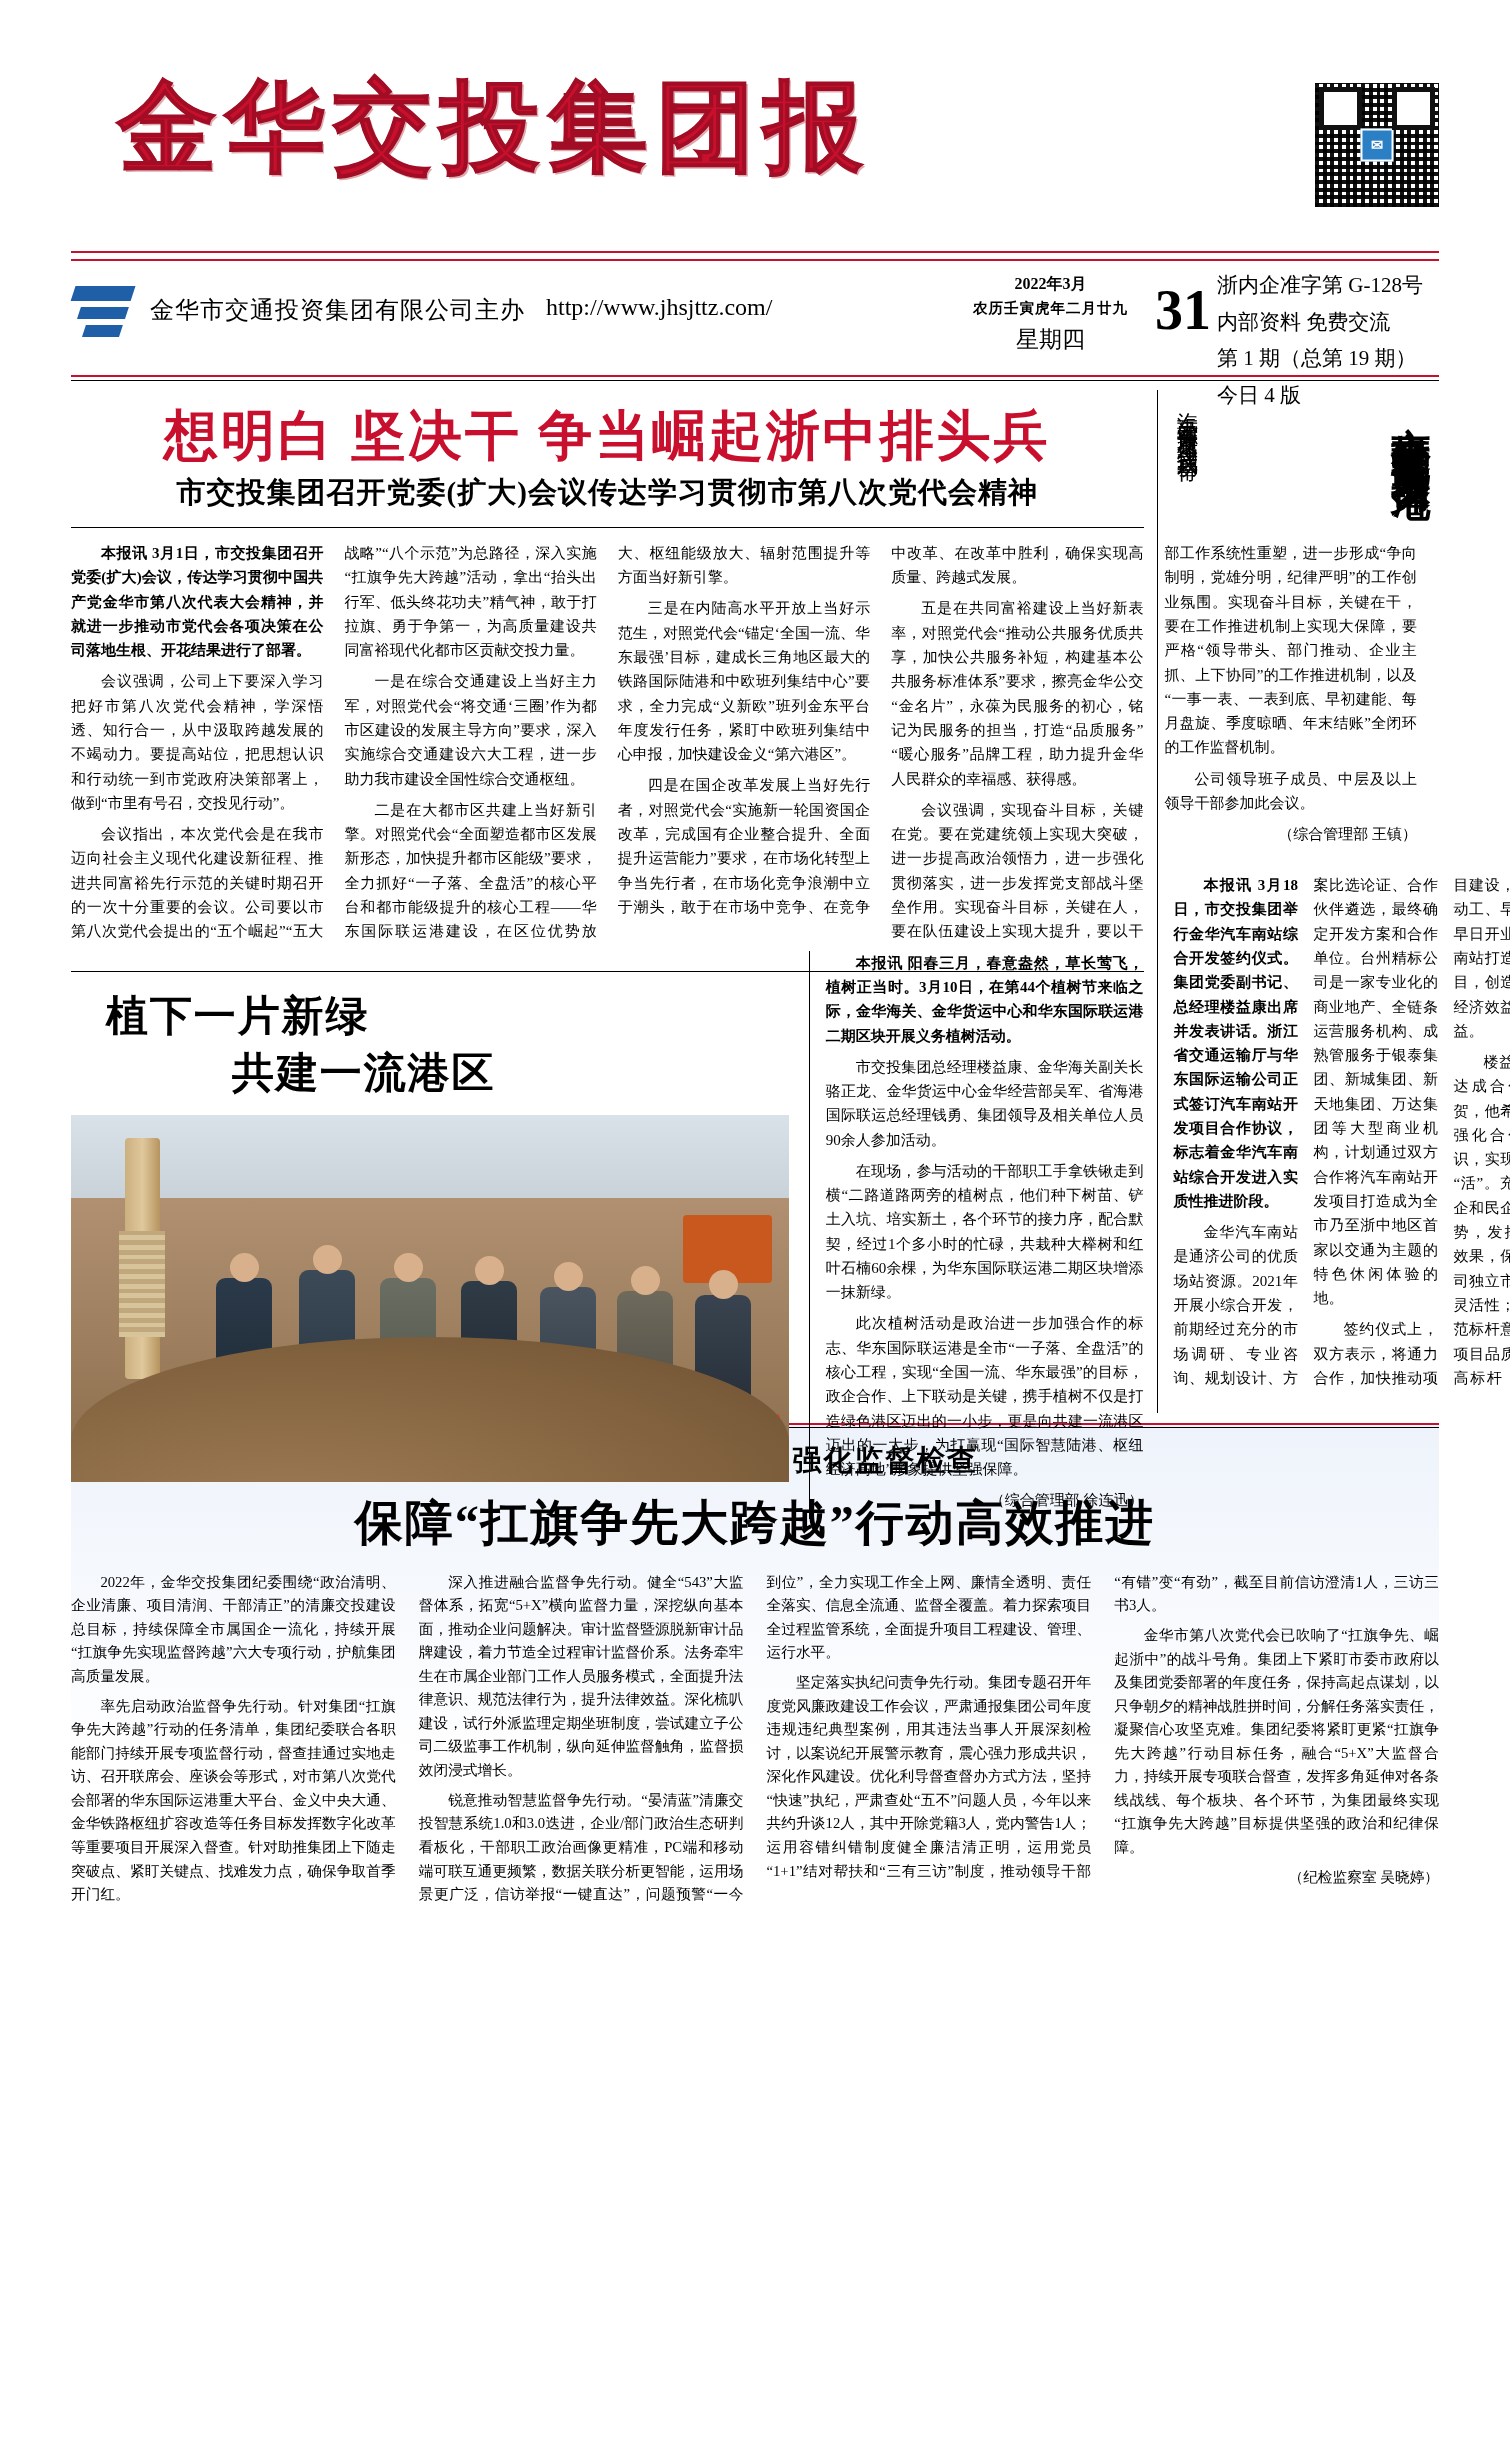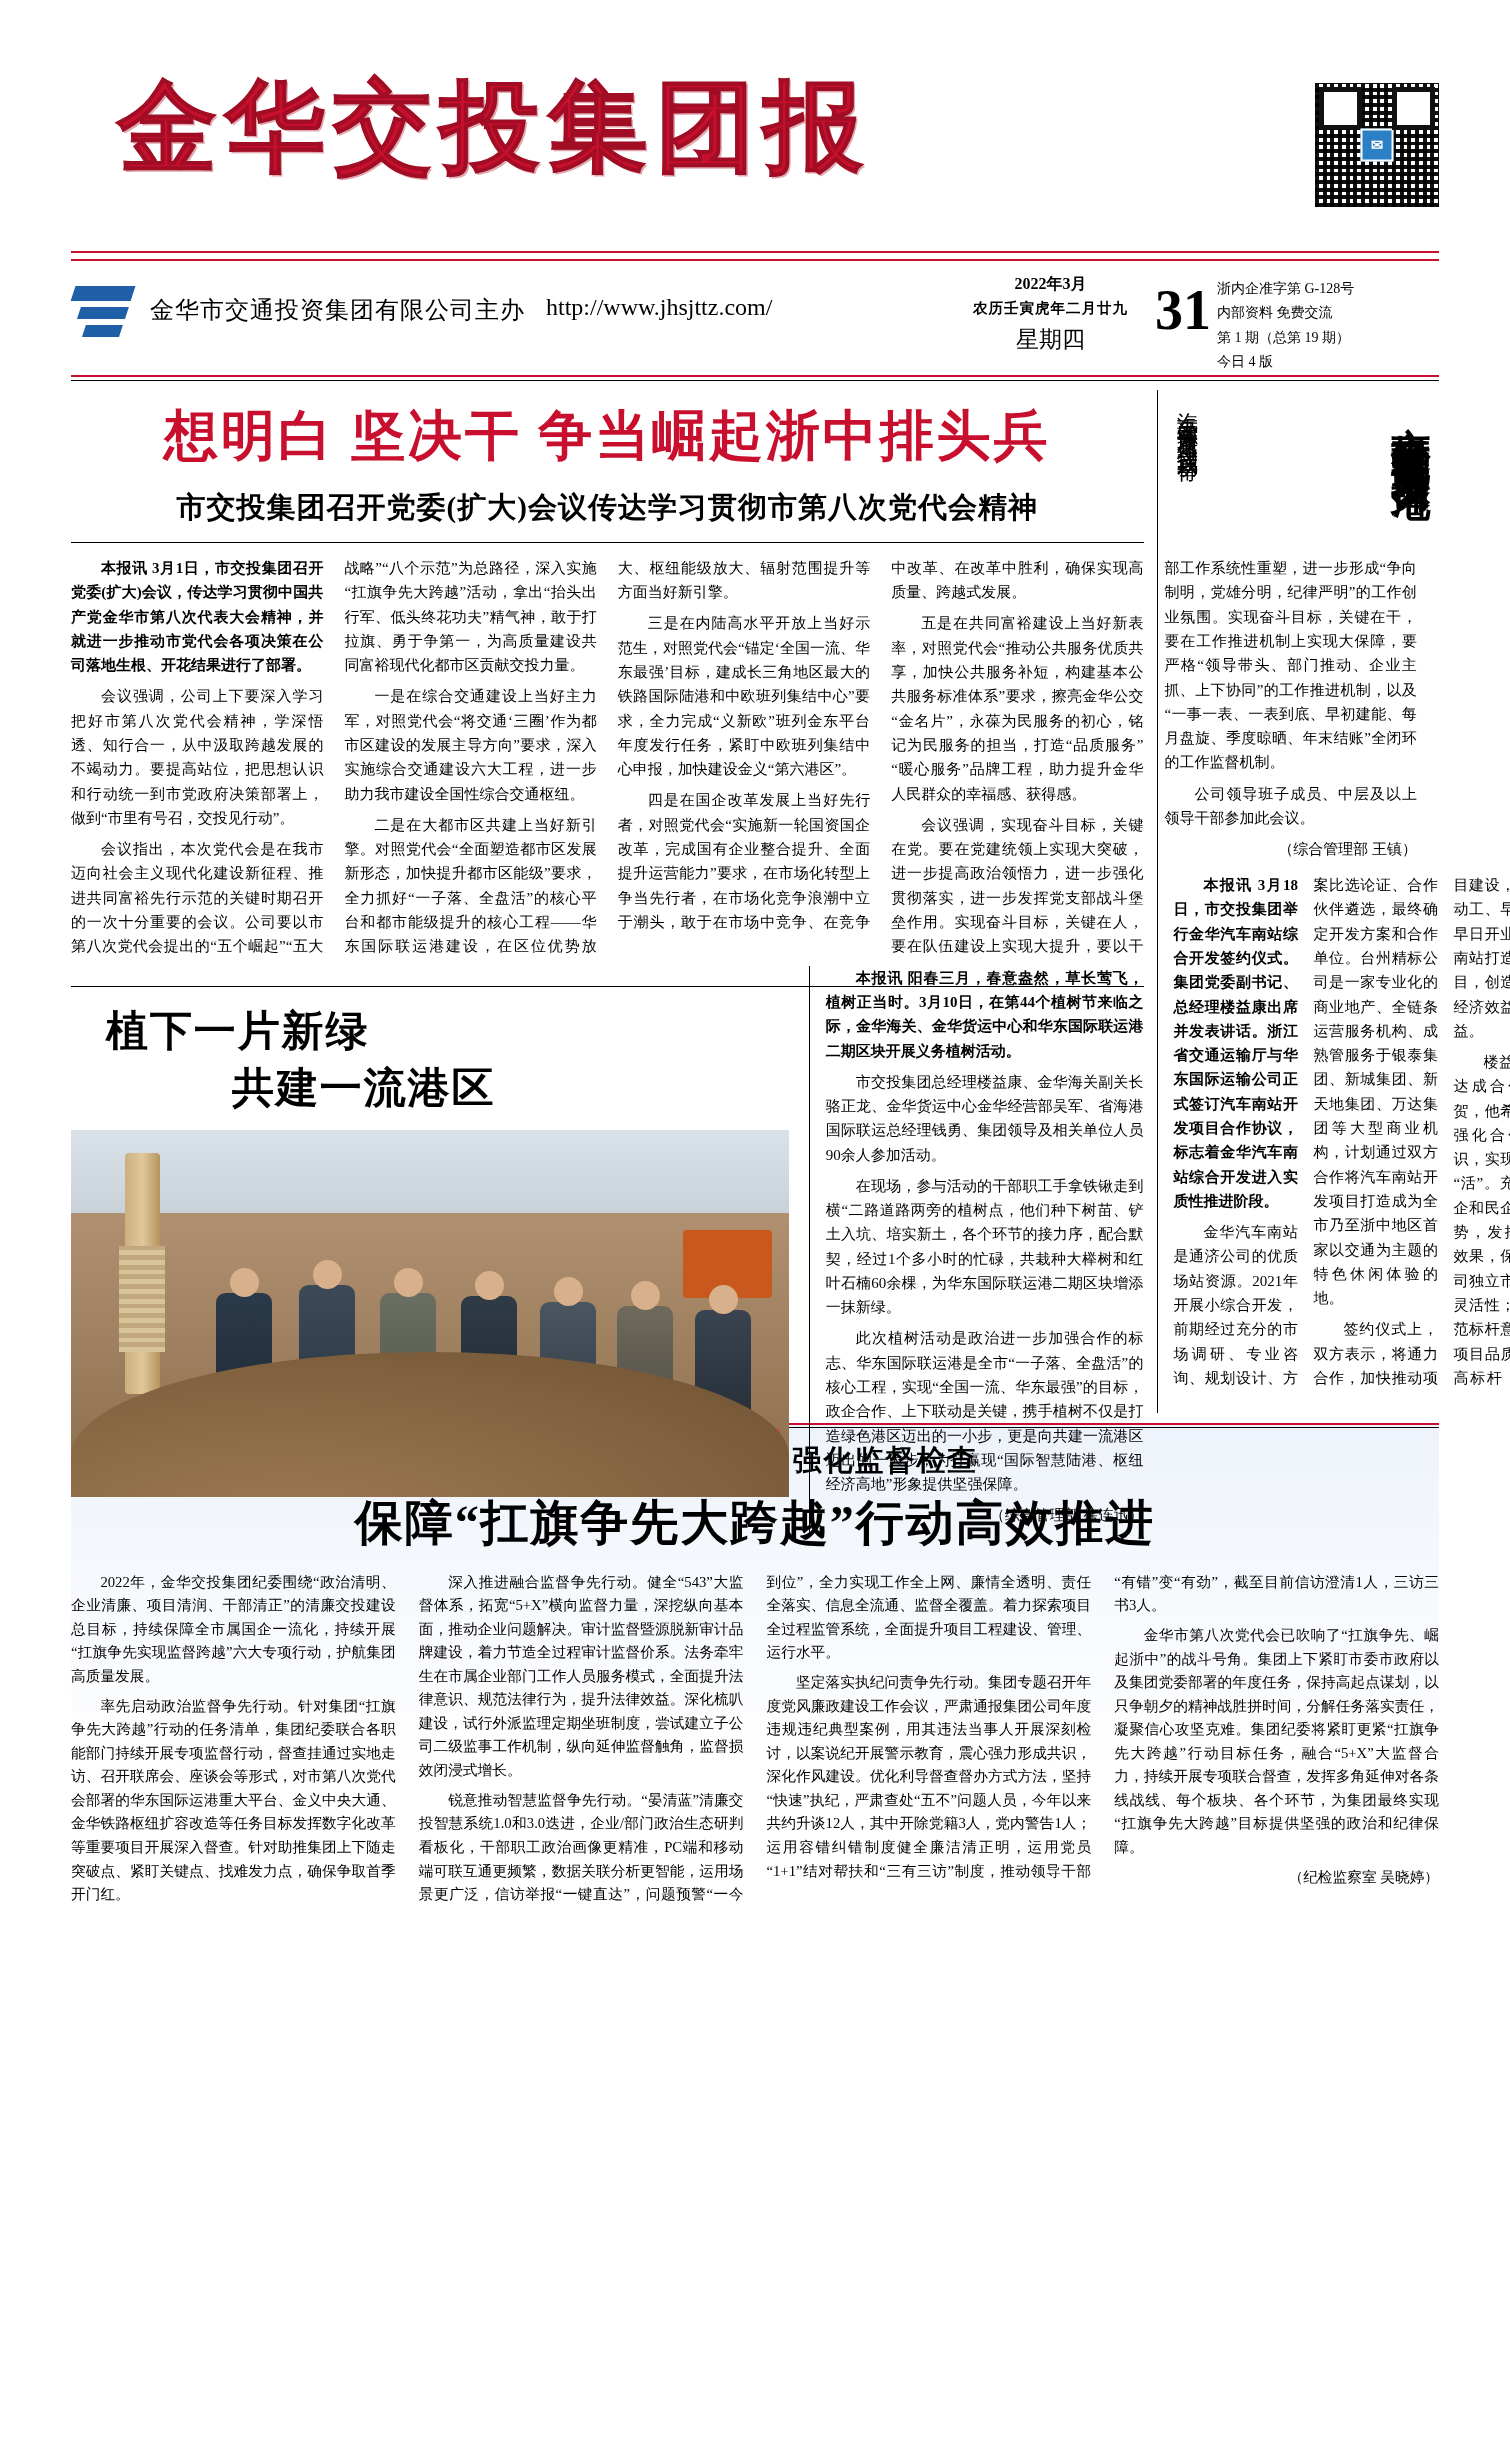--- a/index.html
+++ b/index.html
@@ -124,23 +124,23 @@
   .dateblock .d3 { font-size: 23px; margin-top: 5.8px; }
   .bignum {
     position: absolute;
     right: 228px; top: 17.4px;
     font-size: 56px;
     font-weight: bold;
     font-family: "Liberation Serif", serif;
   }
   .rightmeta {
     position: absolute;
-    right: 0; top: 16px;
+    right: 0; top: 6px;
     text-align: left;
-    font-size: 14px;
+    font-size: 21px;
     line-height: 1.75;
     width: 222px;
   }
   .hr-red {
     border: none;
     border-top: 2.9px solid #c8102e;
     margin: 0;
   }
   .hr-thin {
     border: none;
@@ -173,21 +173,21 @@
   }
   .headline h1 {
     margin: 0;
     font-size: 54px;
     font-weight: bold;
     letter-spacing: 2.9px;
     color: #c8102e;
     font-family: "Liberation Serif", serif;
   }
   .headline h2 {
-    margin: 15px 0 0 0;
+    margin: 0 0 0 0;
     font-size: 29px;
     font-weight: bold;
     letter-spacing: 1px;
     font-family: "Liberation Serif", serif;
   }
   .headline-rule {
     border: none;
     border-top: 1px solid #000;
     margin: 13.5px 0 0 0;
   }

